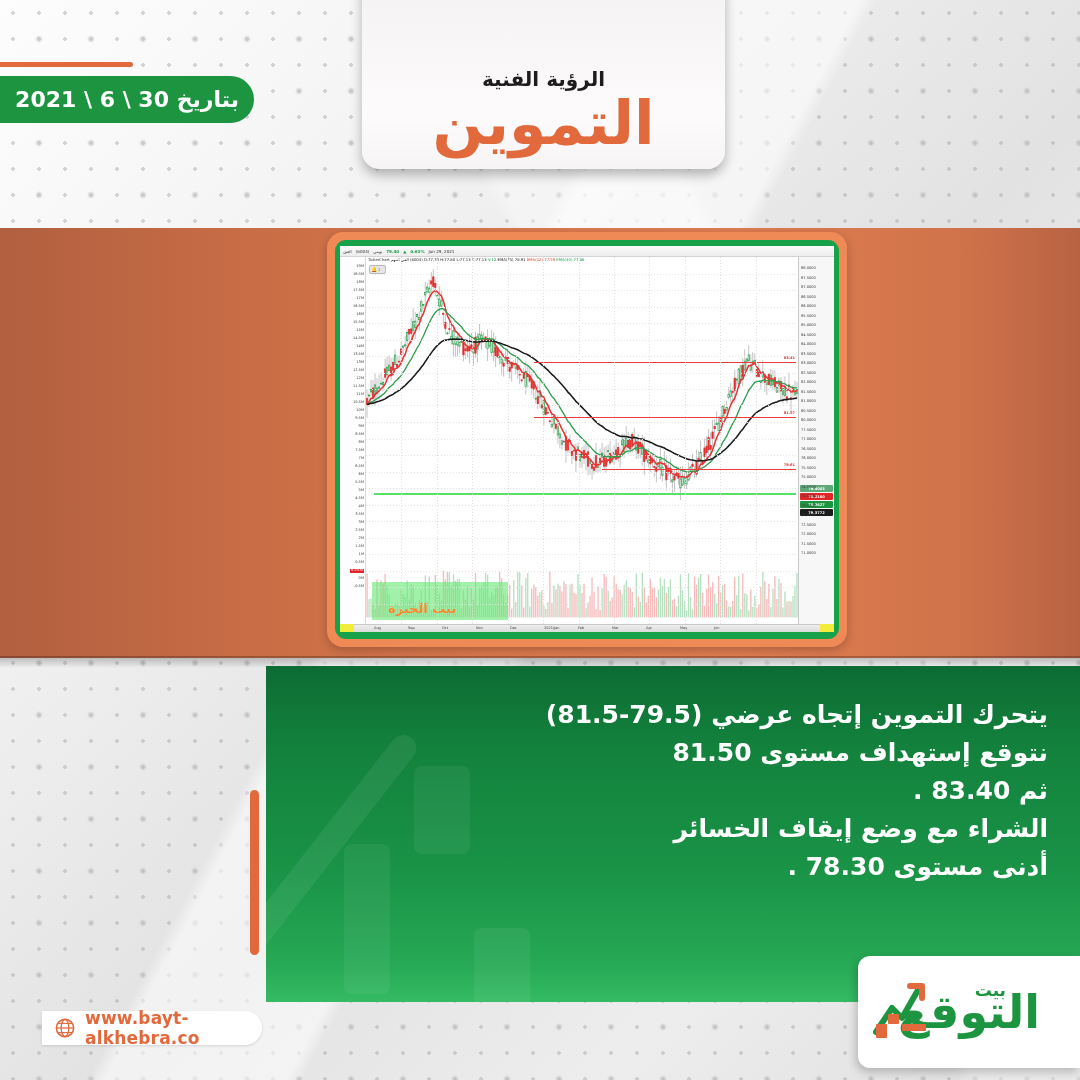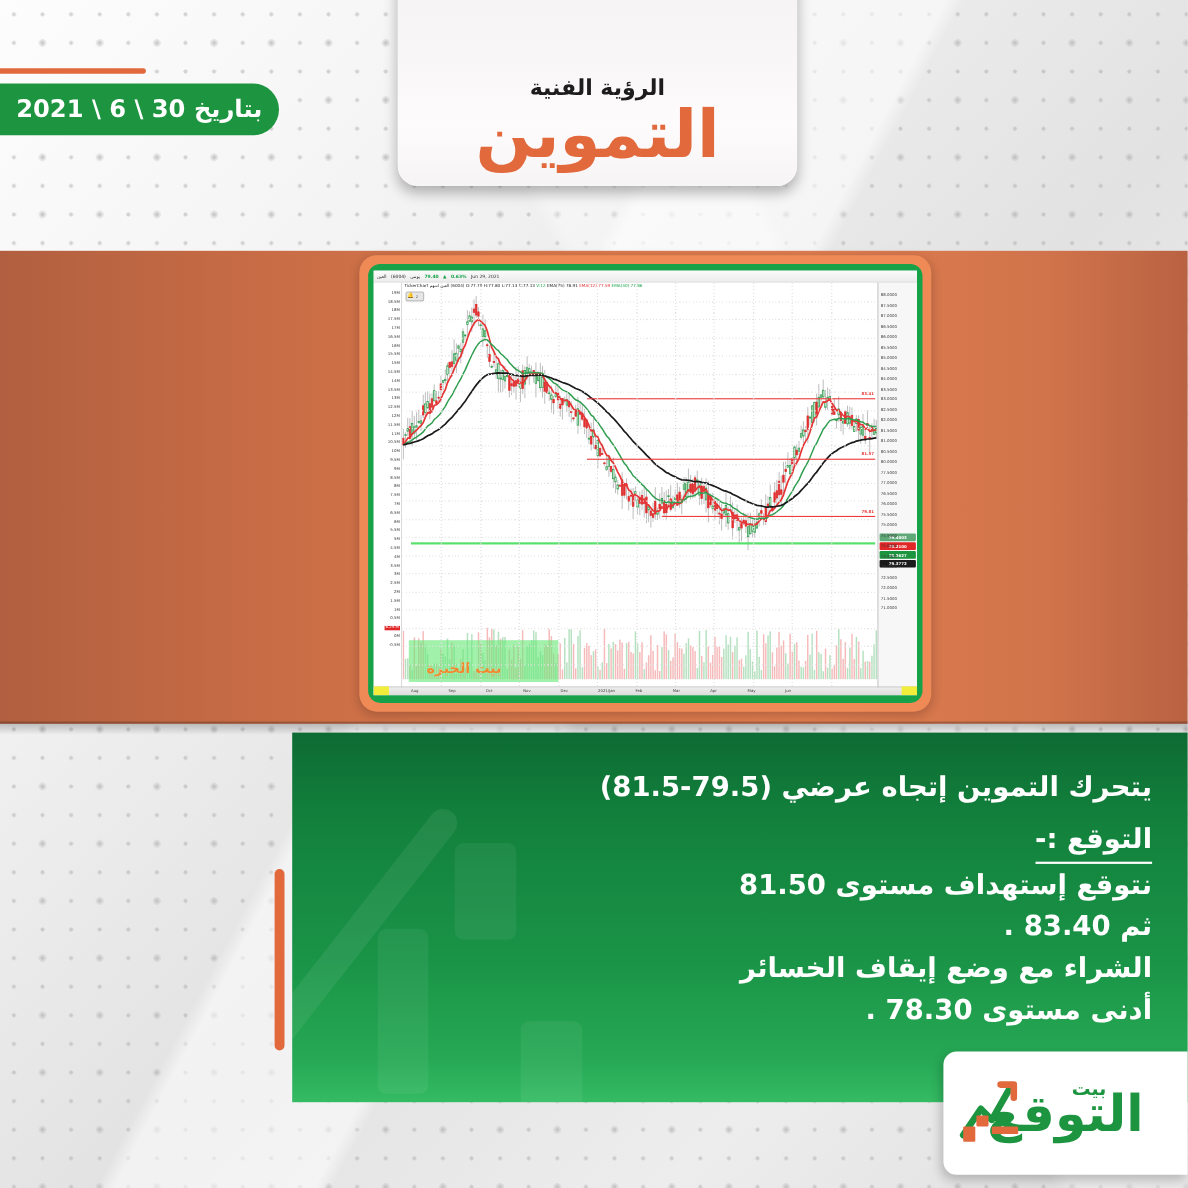--- a/index.html
+++ b/index.html
@@ -1106,31 +1106,40 @@
 <div class="vbar"></div>
 
 <div class="green-panel">
   <div class="gp-arrow"></div>
   <div class="gp-bar" style="left:148px;top:100px;width:56px;height:88px;"></div>
   <div class="gp-bar" style="left:78px;top:178px;width:46px;height:150px;"></div>
   <div class="gp-bar" style="left:208px;top:262px;width:56px;height:110px;"></div>
 
   <div class="gp-text">
     <div class="gp-line">يتحرك التموين إتجاه عرضي (79.5-81.5)</div>
-    <div class="gp-head-wrap">
-      <div class="gp-head">التوقع :-</div>
-    </div>
     <div class="gp-line">نتوقع إستهداف مستوى 81.50</div>
     <div class="gp-line">ثم 83.40 .</div>
     <div class="gp-line">الشراء مع وضع إيقاف الخسائر</div>
     <div class="gp-line">أدنى مستوى 78.30 .</div>
   </div>
 </div>
 
 <div class="contact">
+  <div class="pill web wide">
+    <span class="ic">
+      <svg viewBox="0 0 24 24" width="22" height="22">
+        <circle cx="12" cy="12" r="9.4" fill="none" stroke="#e2693c" stroke-width="1.7"></circle>
+        <ellipse cx="12" cy="12" rx="4.2" ry="9.4" fill="none" stroke="#e2693c" stroke-width="1.4"></ellipse>
+        <line x1="2.6" y1="12" x2="21.4" y2="12" stroke="#e2693c" stroke-width="1.4"></line>
+        <line x1="4.3" y1="7" x2="19.7" y2="7" stroke="#e2693c" stroke-width="1.2"></line>
+        <line x1="4.3" y1="17" x2="19.7" y2="17" stroke="#e2693c" stroke-width="1.2"></line>
+      </svg>
+    </span>
+    <span class="txt">www.bayt-alkhebra.co</span>
+  </div>
 </div>
 
 <div class="logo-card">
   <span class="logo-mark">
     <svg viewBox="0 0 58 62" width="58" height="62">
       <path d="M4 54 L20 30 L30 40 L46 12" fill="none" stroke="#1d9540" stroke-width="6" stroke-linecap="round" stroke-linejoin="round"></path>
       <path d="M38 8 L50 8 L50 20" fill="none" stroke="#e2693c" stroke-width="6" stroke-linecap="round" stroke-linejoin="round"></path>
       <rect x="16" y="36" width="11" height="10" fill="#e2693c" rx="1"></rect>
       <rect x="4" y="46" width="11" height="14" fill="#e2693c" rx="1"></rect>
       <rect x="30" y="46" width="24" height="7" fill="#e2693c" rx="1"></rect>

